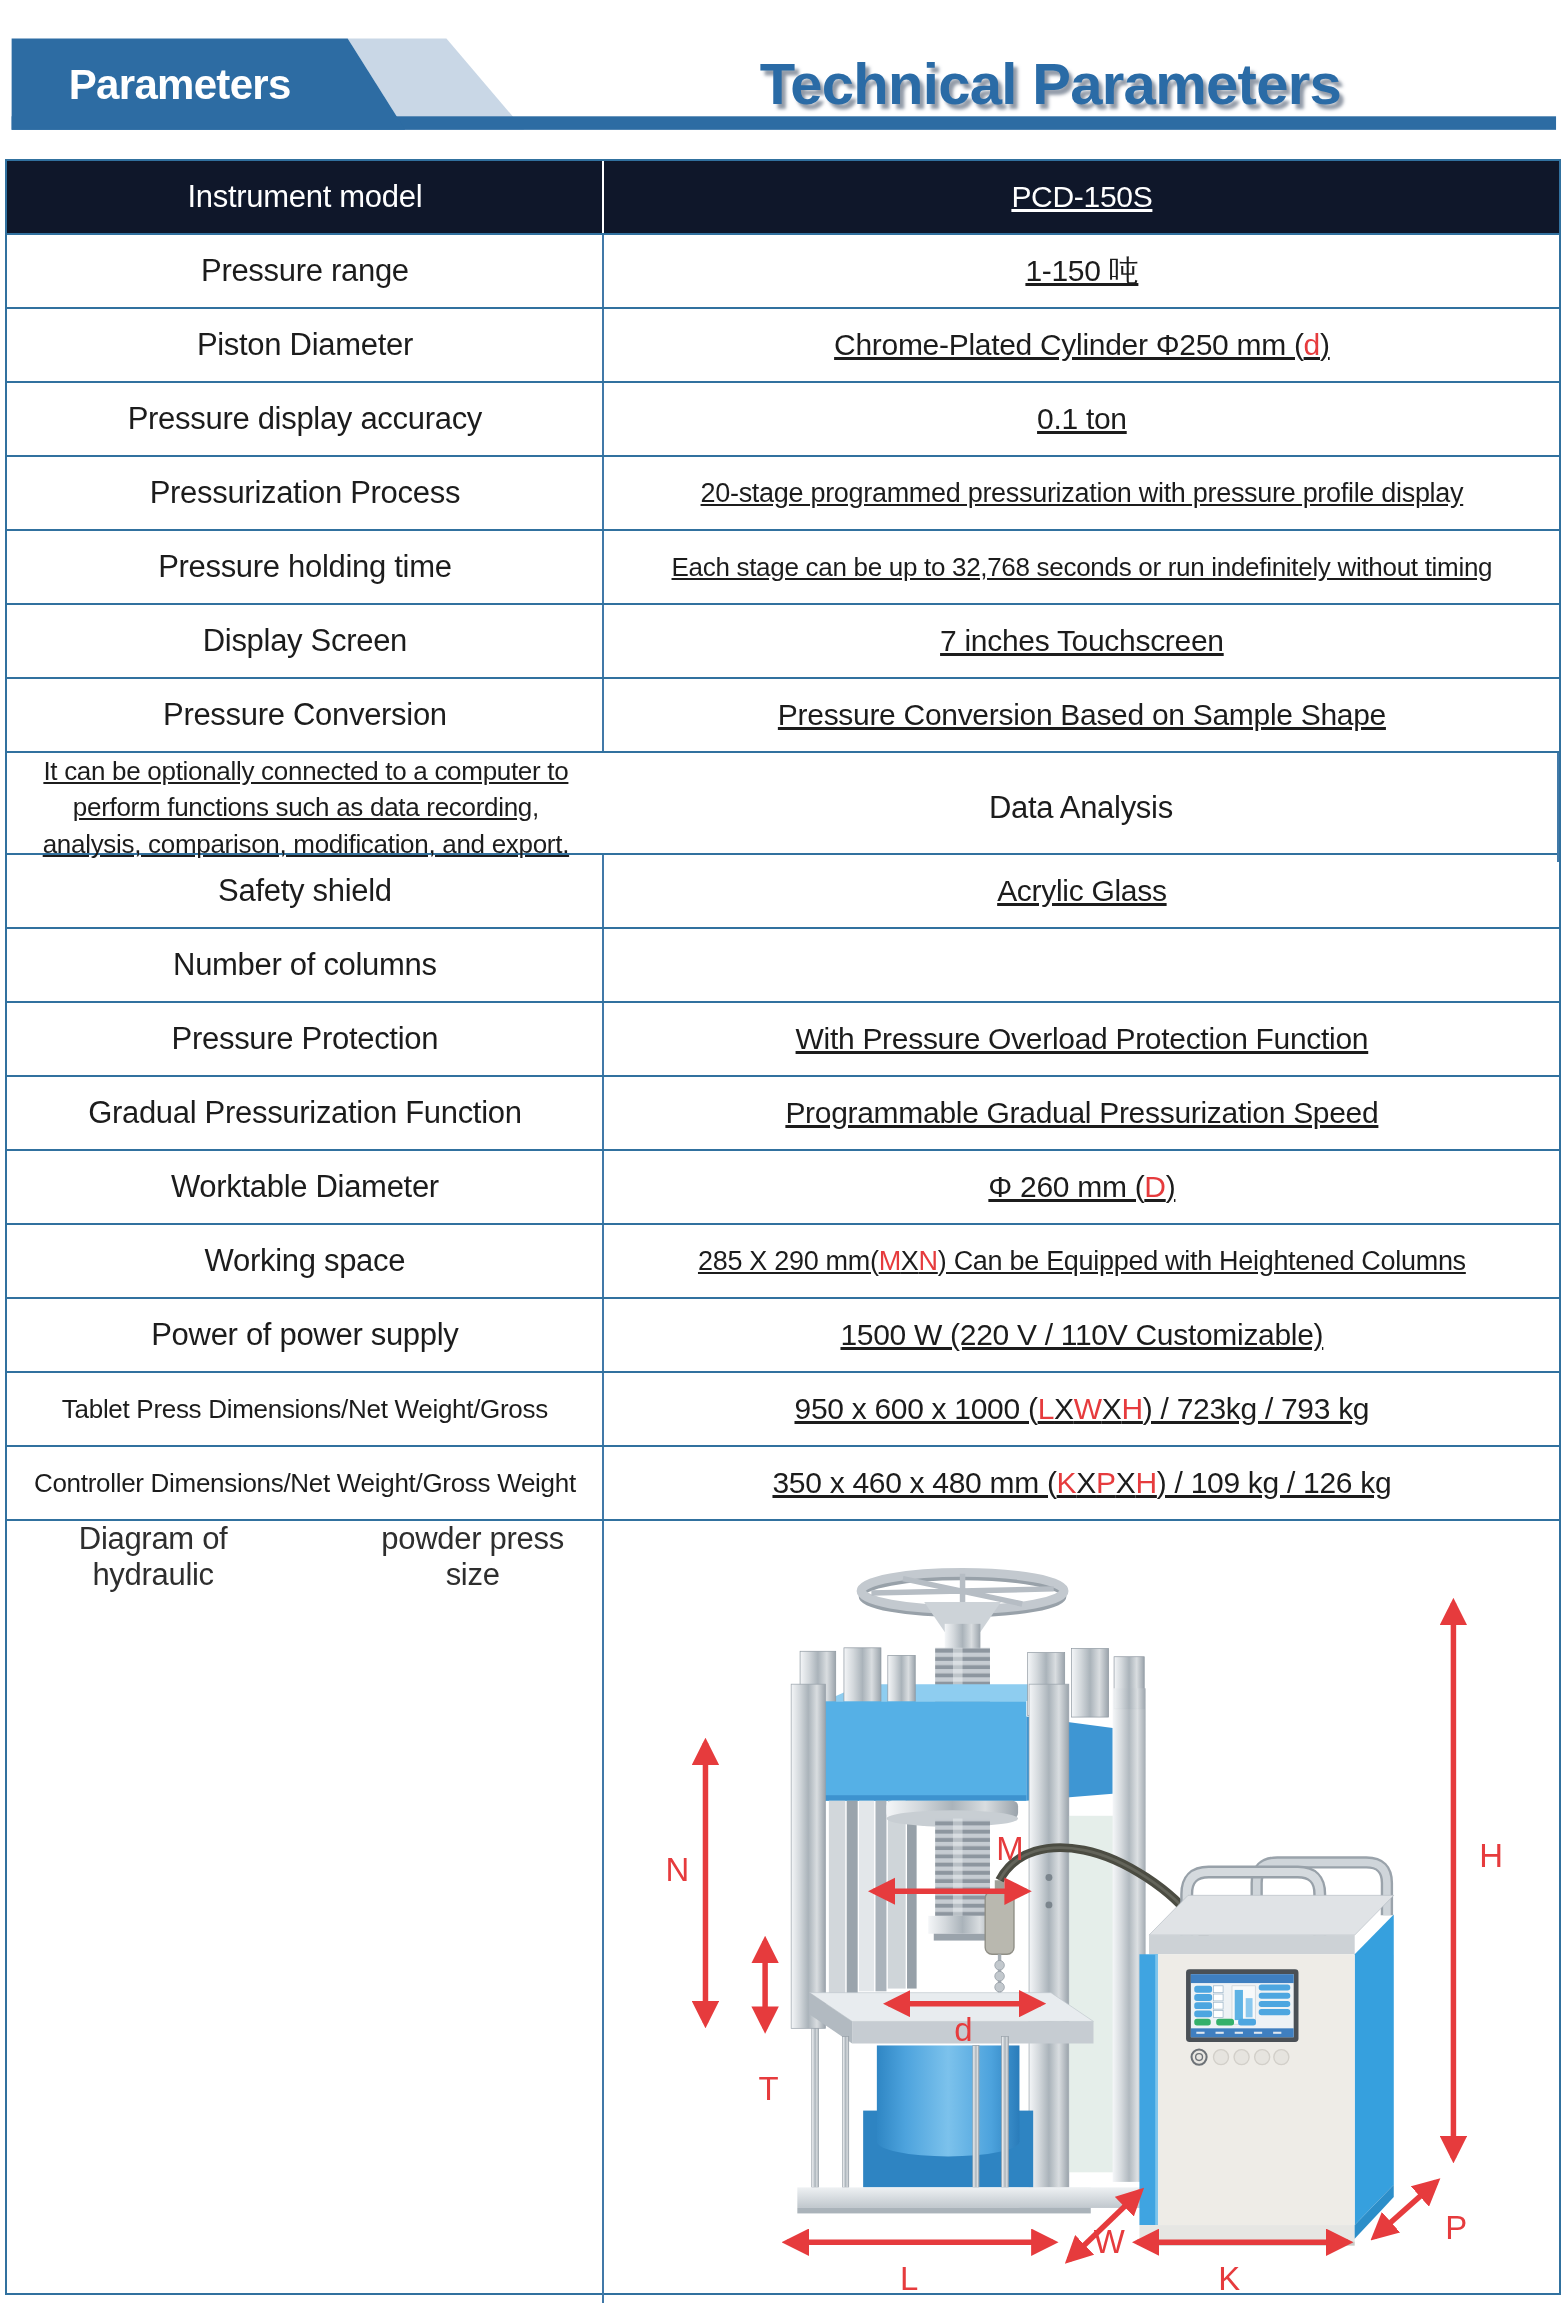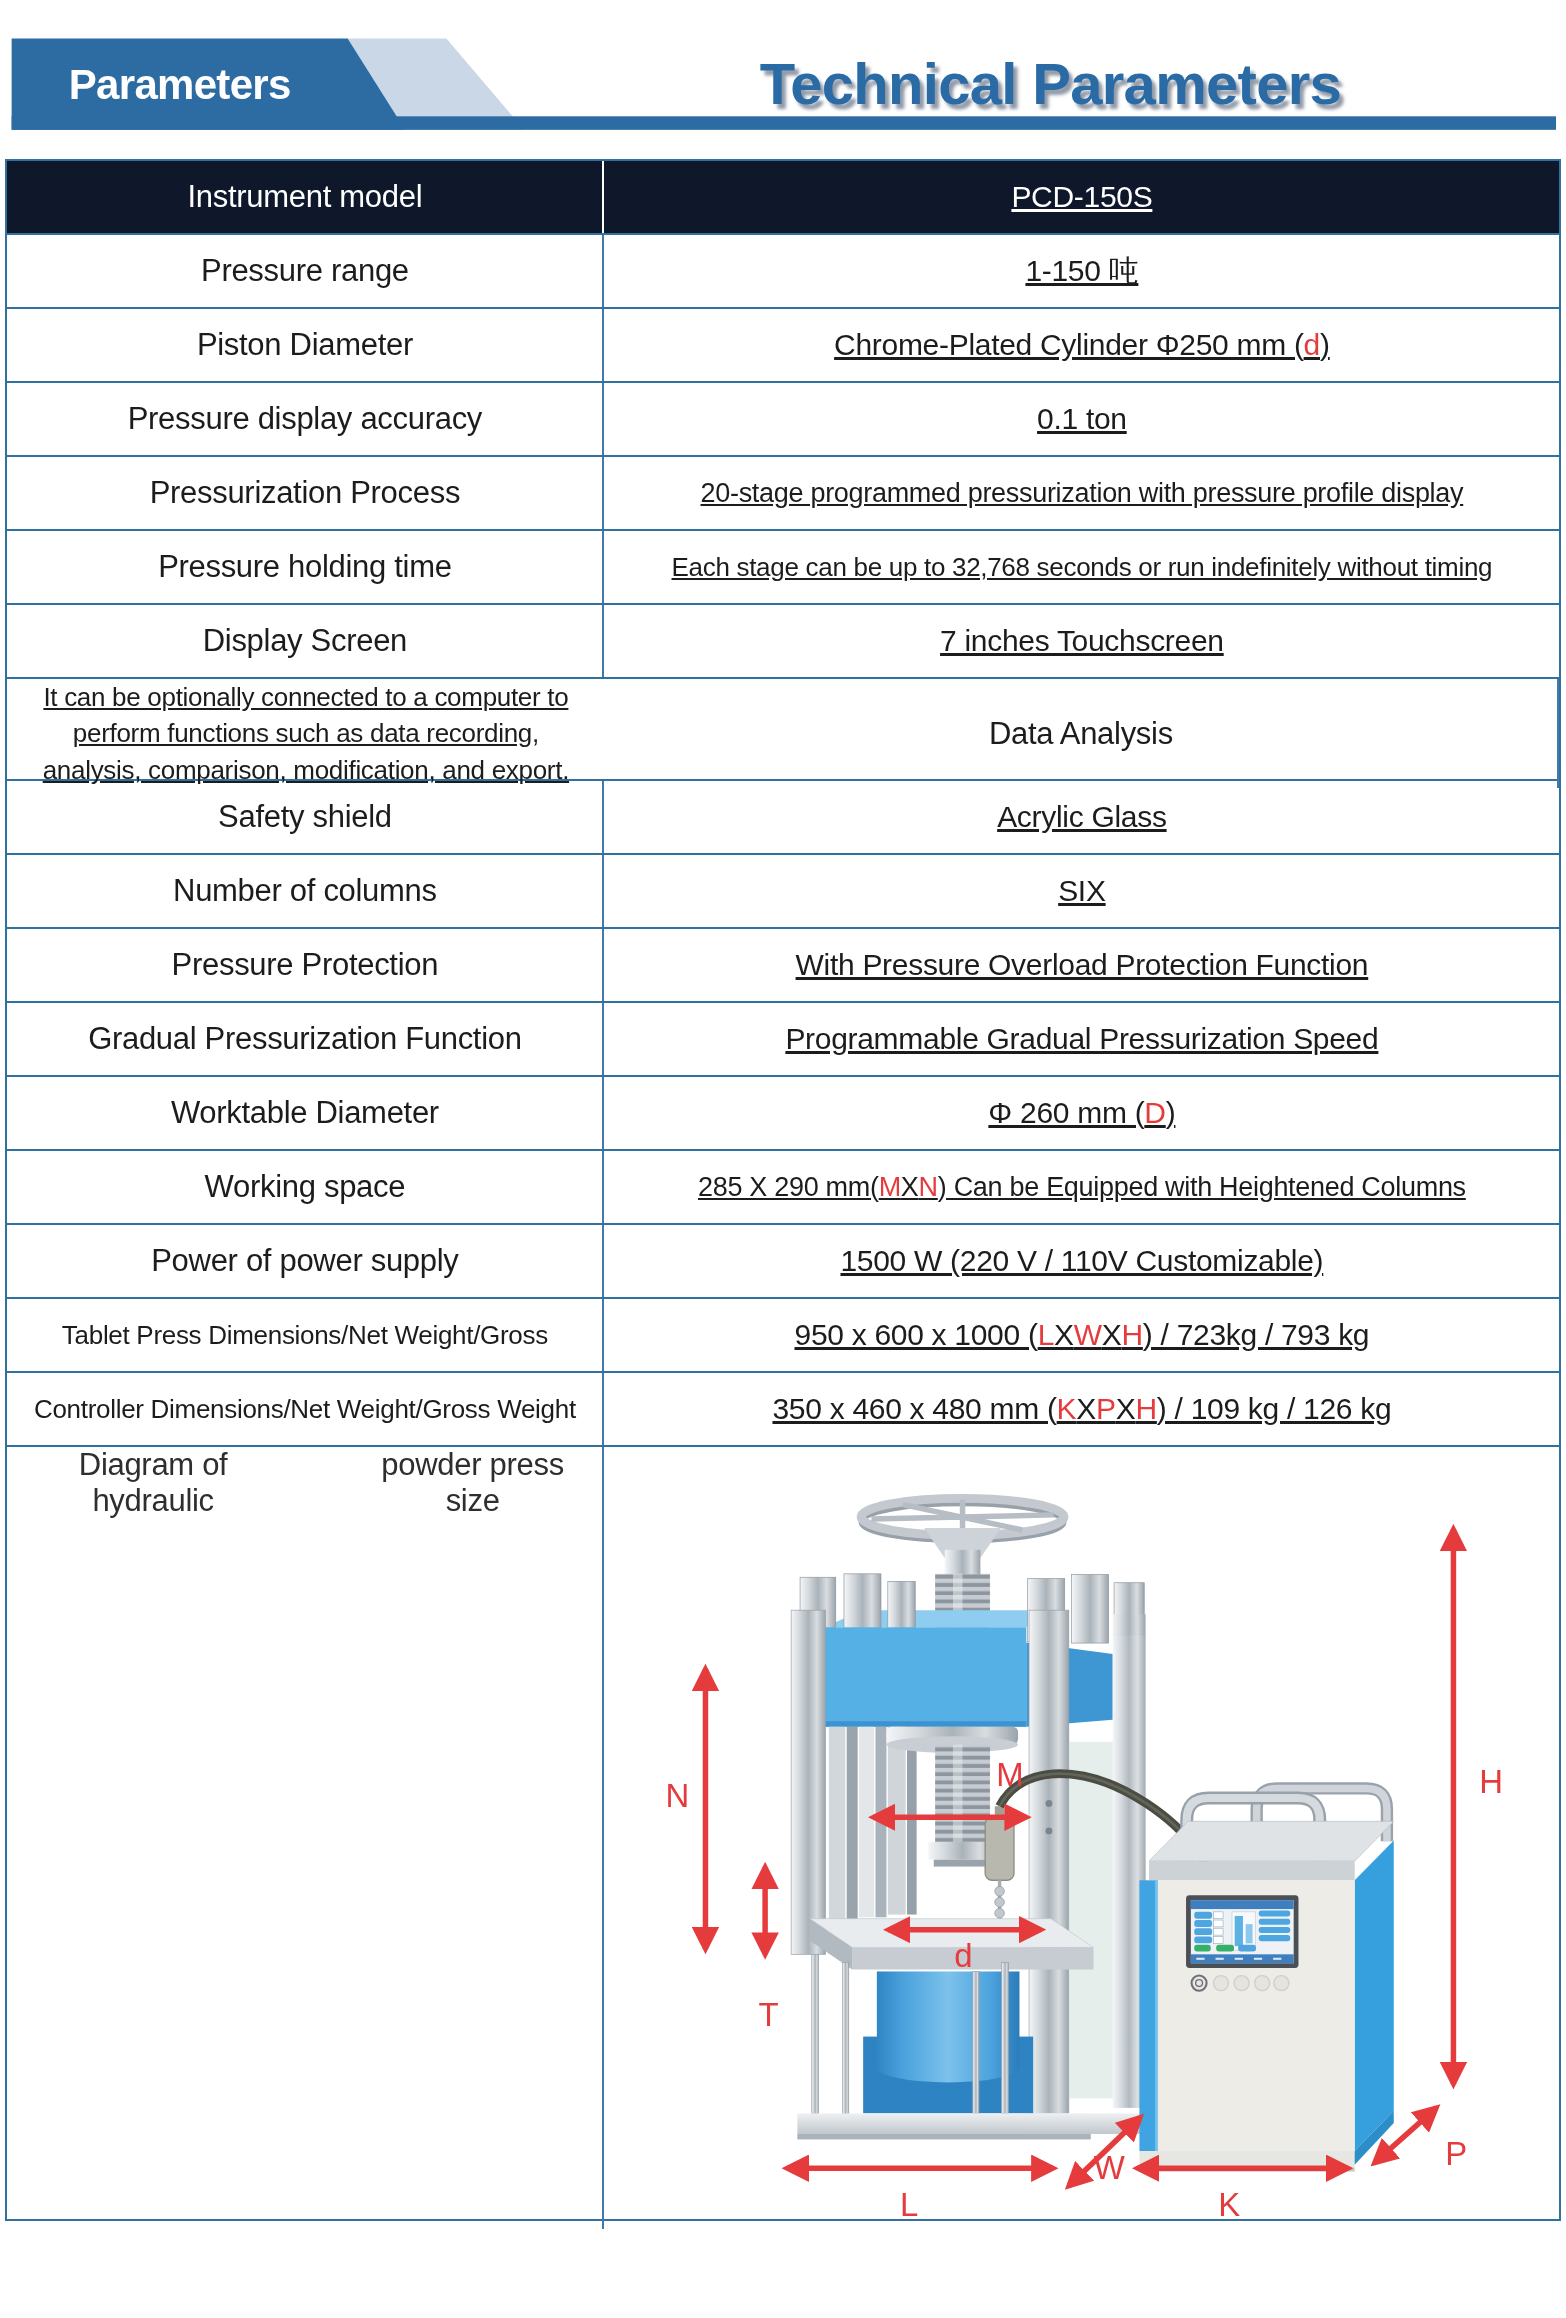--- a/index.html
+++ b/index.html
@@ -88,36 +88,39 @@
     <div class="t-row">
       <div class="cell lblc">Pressure holding time</div>
       <div class="cell valc fs38">Each stage can be up to 32,768 seconds or run indefinitely without timing</div>
     </div>
 
     <div class="t-row">
       <div class="cell lblc">Display Screen</div>
       <div class="cell valc">7 inches Touchscreen</div>
     </div>
 
+    <div class="t-row">
+      <div class="cell lblc">Pressure Conversion</div>
+      <div class="cell valc">Pressure Conversion Based on Sample Shape</div>
+    </div>
 
     <div class="t-row tall">
       <div class="cell valc fs38">
         <div class="wrapv">It can be optionally connected to a computer to perform functions such as data recording, analysis, comparison, modification, and export.</div>
       </div>
       <div class="cell lblc">Data Analysis</div>
     </div>
 
     <div class="t-row">
       <div class="cell lblc">Safety shield</div>
       <div class="cell valc">Acrylic Glass</div>
     </div>
 
     <div class="t-row">
       <div class="cell lblc">Number of columns</div>
-      <div class="cell valc">SIX</div>
     </div>
 
     <div class="t-row">
       <div class="cell lblc">Pressure Protection</div>
       <div class="cell valc">With Pressure Overload Protection Function</div>
     </div>
 
     <div class="t-row">
       <div class="cell lblc">Gradual Pressurization Function</div>
       <div class="cell valc">Programmable Gradual Pressurization Speed</div>

